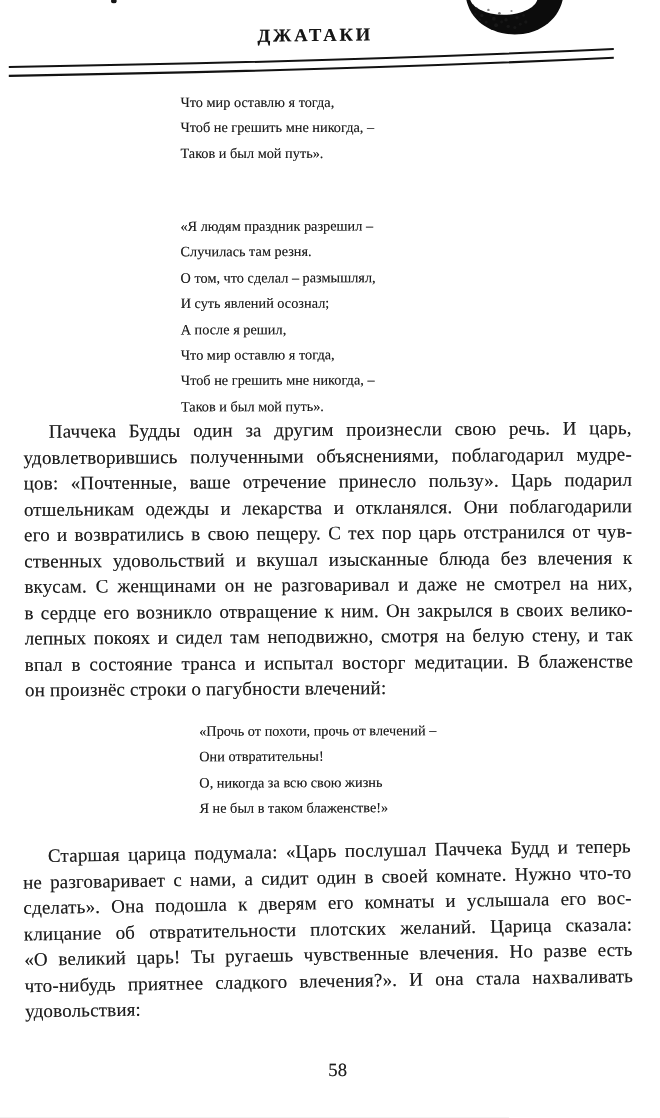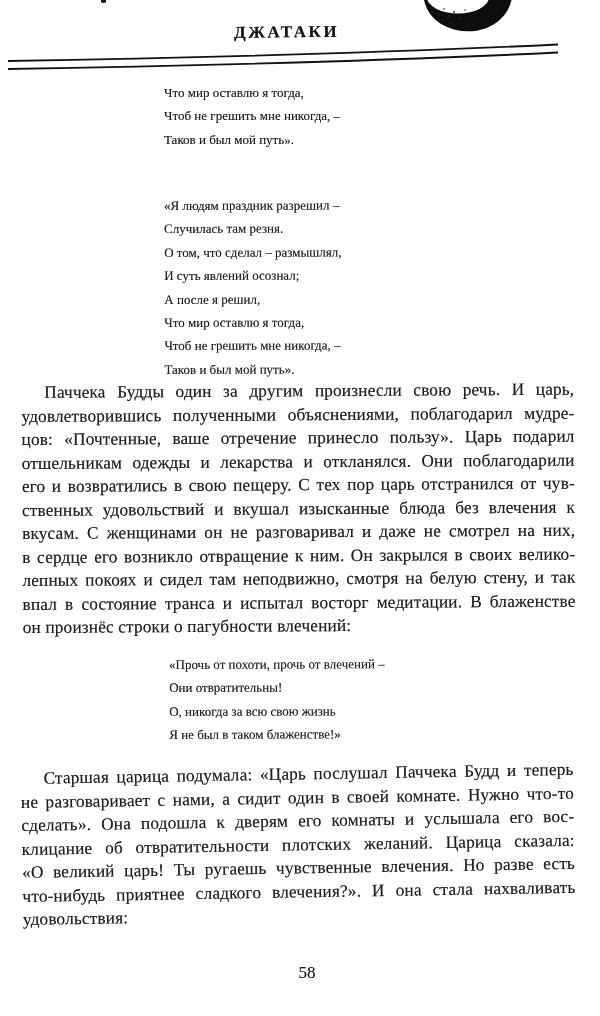--- a/index.html
+++ b/index.html
@@ -41,21 +41,21 @@
 
   
   .verse {
     position: absolute;
     font-size: 13px;
     line-height: 23.4px;
     white-space: nowrap;
   }
   .verse-1 { top: 81px;  left: 164px; }
   .verse-2 { top: 173px; left: 164px; transform: rotate(-0.15deg); transform-origin: 0 0; margin-top: 21px; }
-  .verse-3 { top: 653px; left: 169px; transform: rotate(-0.2deg);  transform-origin: 0 0; }
+  .verse-3 { top: 653px; left: 181px; transform: rotate(-0.2deg);  transform-origin: 0 0; }
 
   
   .para {
     position: absolute;
     left: 22px;
     width: 553px;
     font-size: 17.3px;
     line-height: 23.5px;
   }
   .para-1 { top: 381px; transform: rotate(-0.35deg); transform-origin: 0 50%; }

